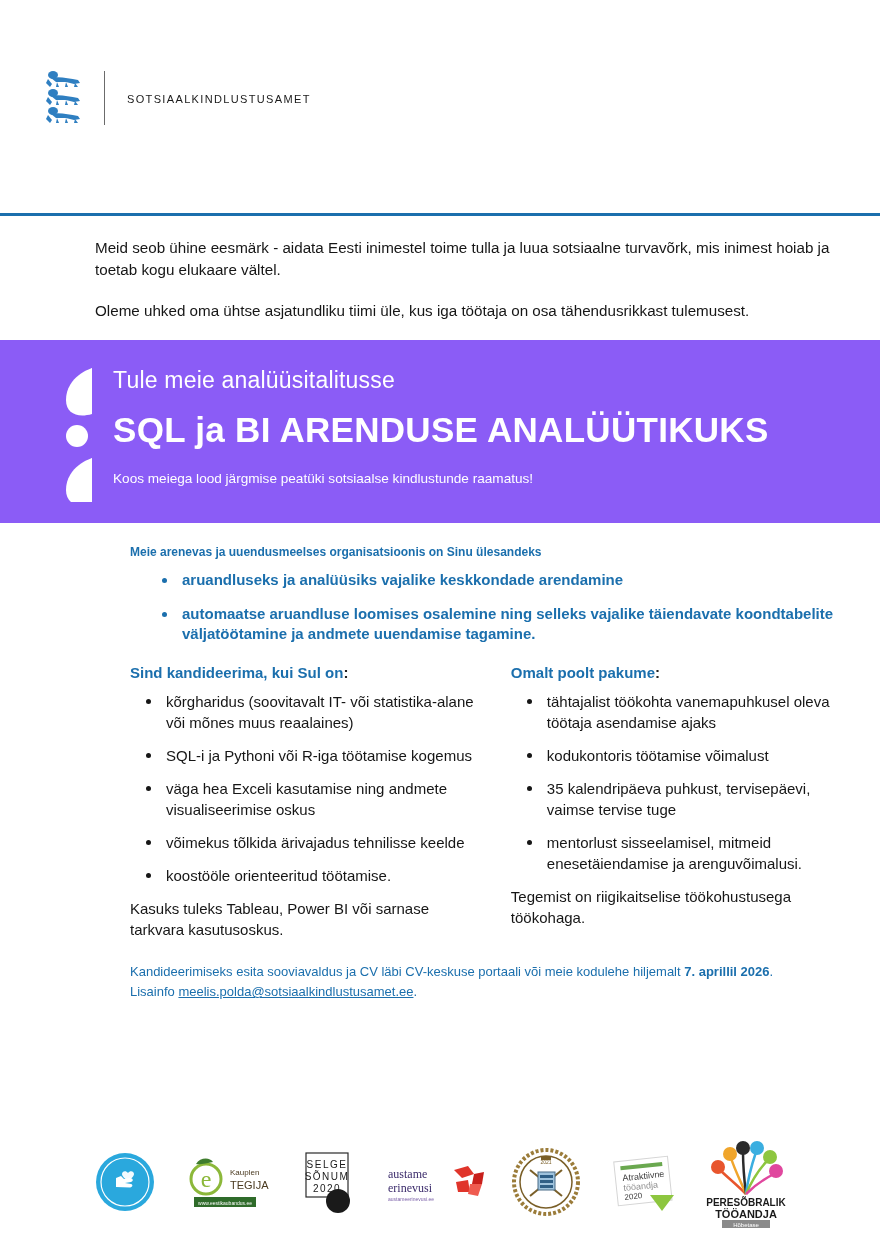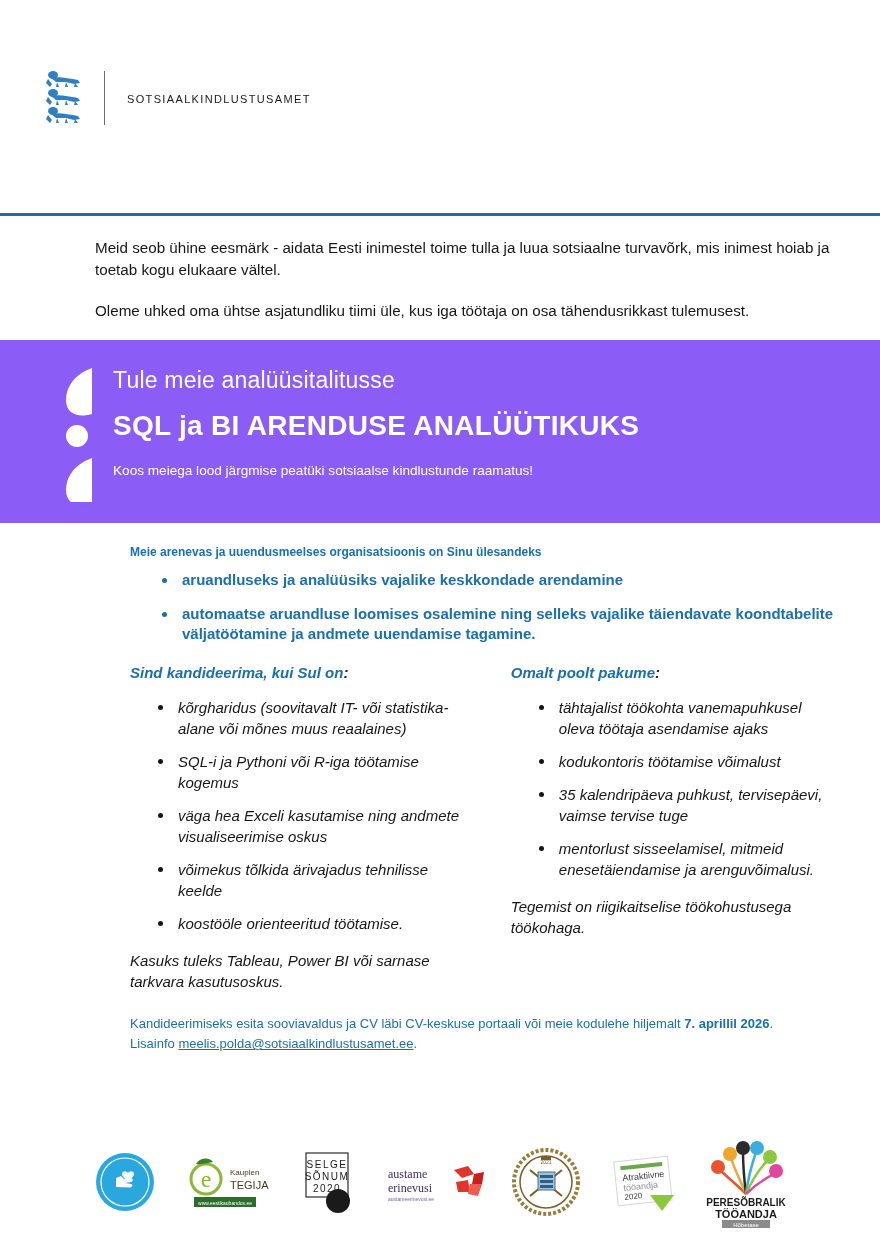--- a/index.html
+++ b/index.html
@@ -90,21 +90,21 @@
     padding: 28px 40px 0 113px;
   }
   .banner-kicker {
     font-size: 23px;
     font-weight: 400;
     letter-spacing: 0.2px;
     line-height: 1.1;
     margin: 0;
   }
   .banner-title {
-    font-size: 28px;
+    font-size: 35px;
     font-weight: bold;
     letter-spacing: 0.3px;
     line-height: 1.08;
     margin: 18px 0 0 0;
     white-space: nowrap;
   }
   .banner-sub {
     font-size: 13.6px;
     font-weight: 400;
     margin: 22px 0 0 0;
@@ -146,35 +146,34 @@
     height: 5px;
     border-radius: 50%;
     background: #1b6fad;
   }
 
   
   .columns {
     display: flex;
     padding: 20px 30px 0 130px;
     gap: 12px;
-    font-style: italic;
   }
   .col-left { width: 375px; padding-right: 12px; box-sizing: border-box; }
   .col-right { width: 345px; box-sizing: border-box; }
 
   .col-heading {
     color: #1b6fad;
     font-weight: bold;
     font-size: 15px;
     margin: 0 0 10px 0;
   }
   .col-heading .colon { color: #222; }
 
   ul.col-list {
-    margin: 16px;
+    margin: 4px;
     padding: 0;
     list-style: none;
   }
   ul.col-list > li {
     position: relative;
     font-size: 15px;
     line-height: 1.4;
     color: #161616;
     margin-bottom: 12px;
     padding-left: 32px;

